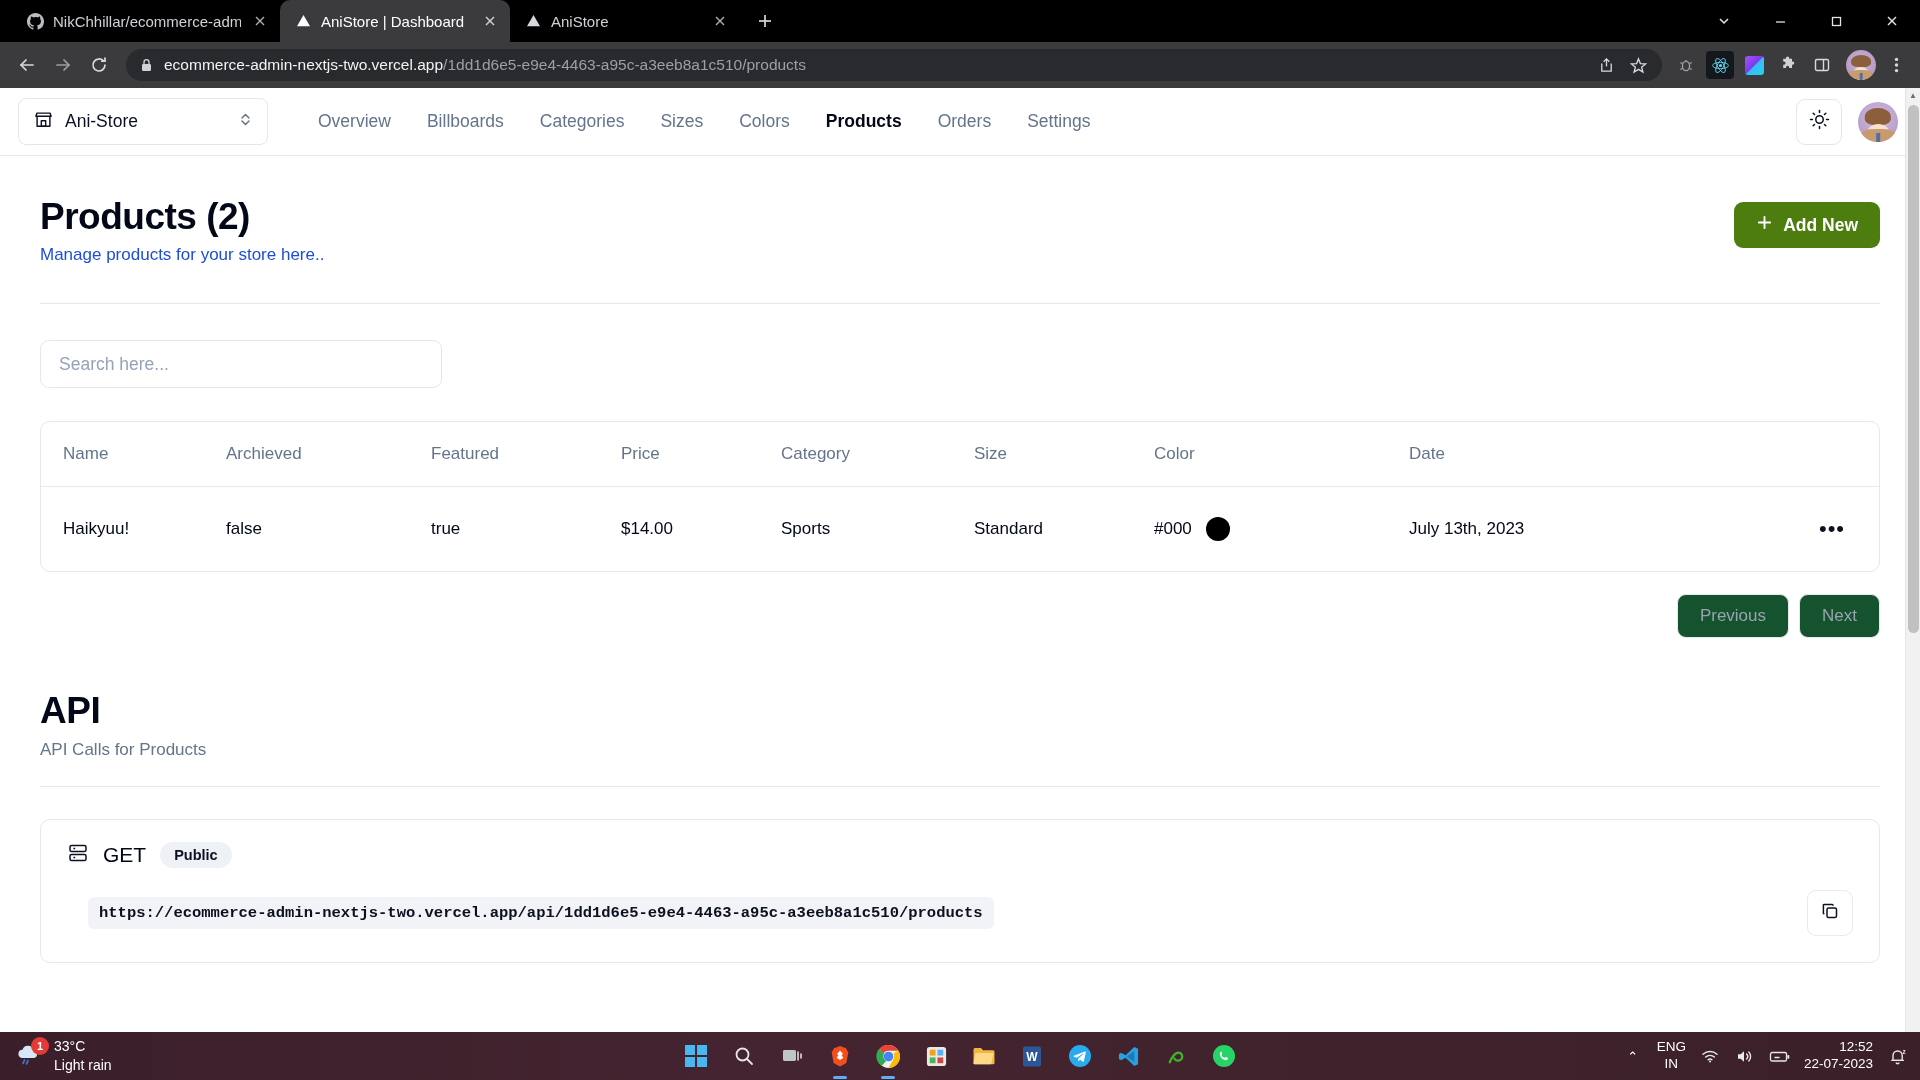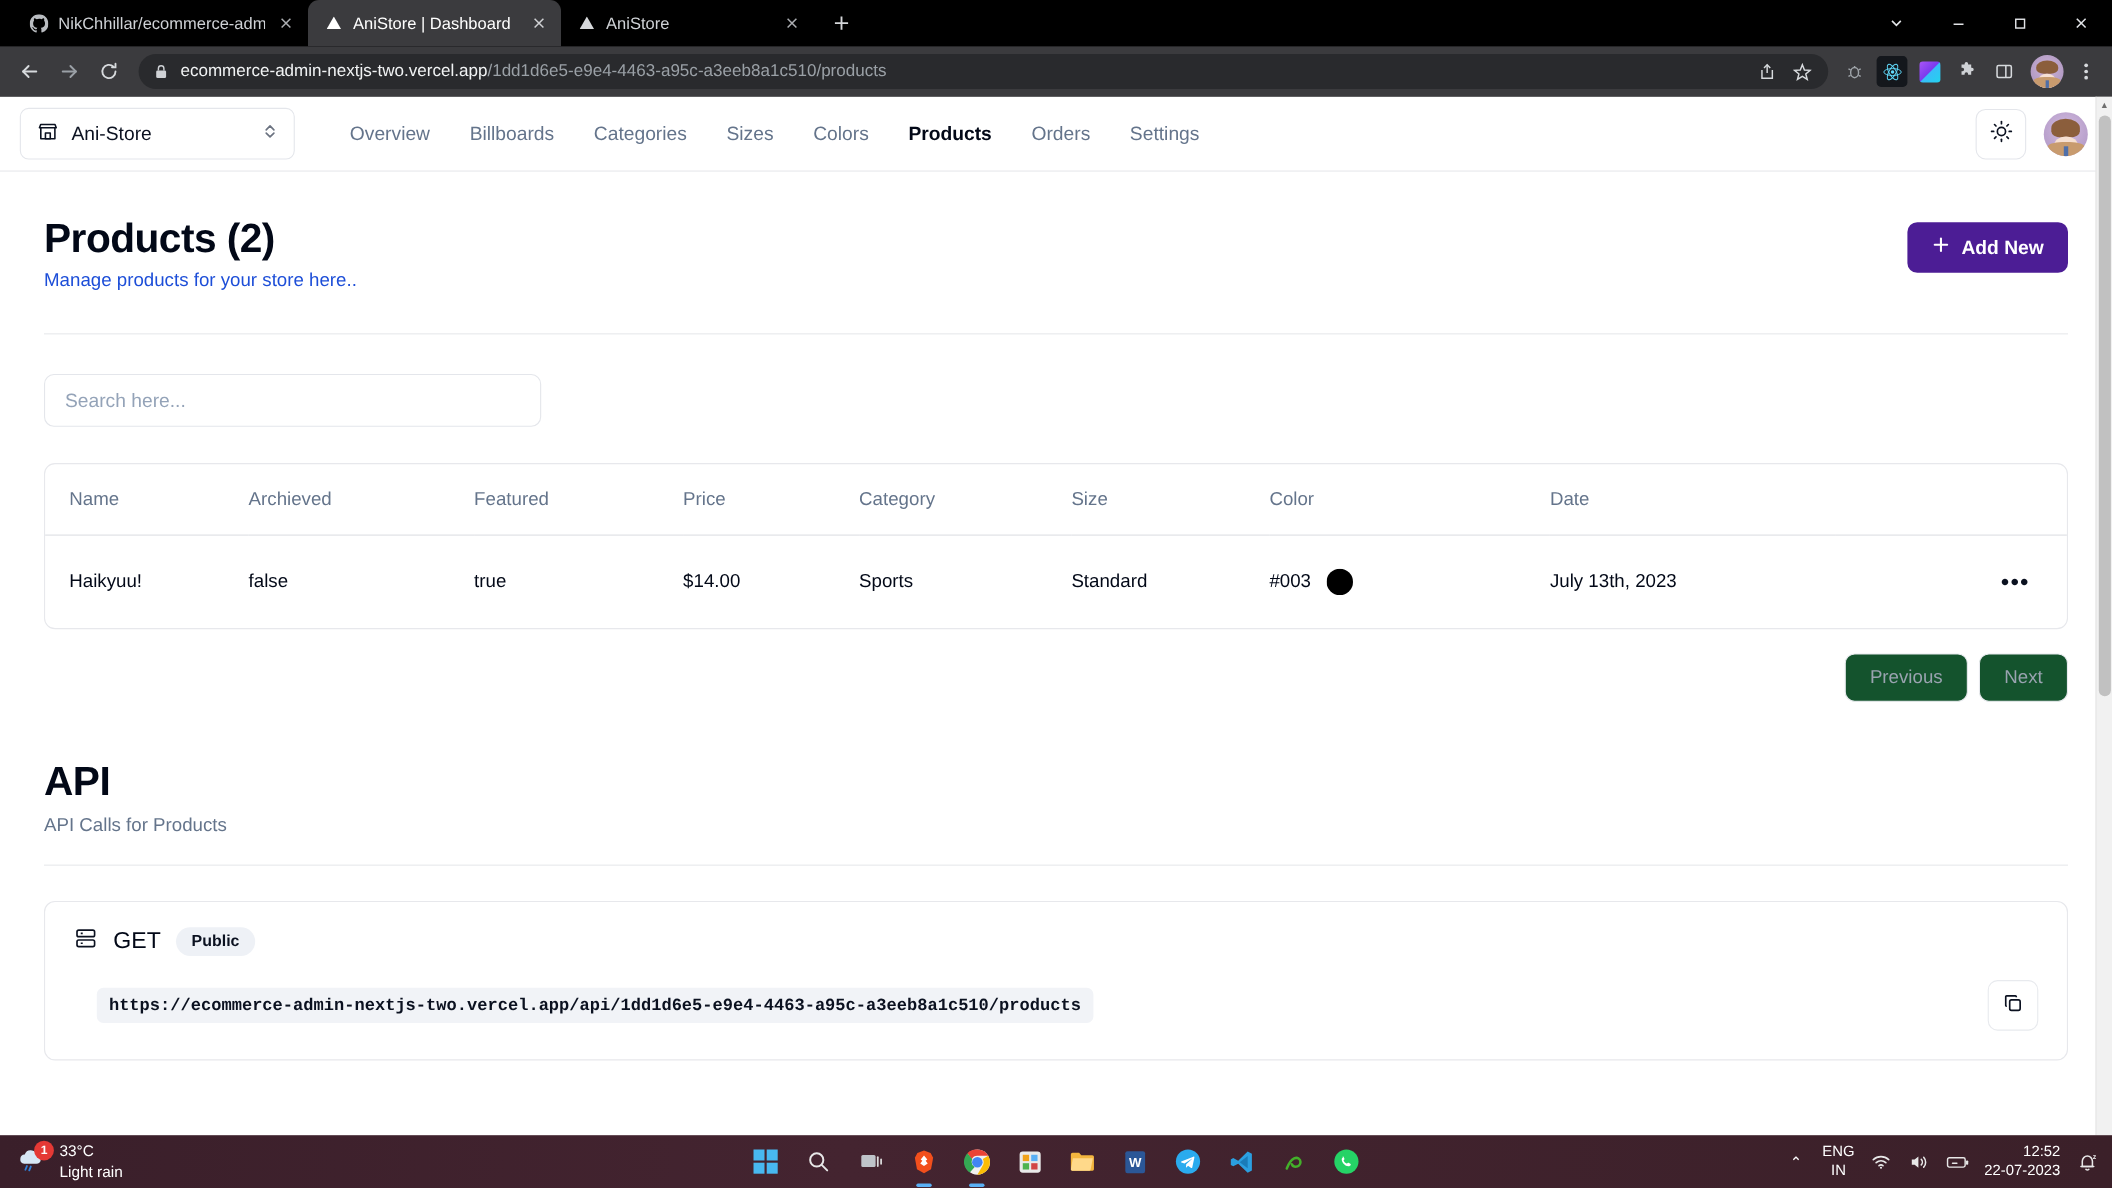--- a/index.html
+++ b/index.html
@@ -153,28 +153,28 @@
   .content { padding: 0 40px; }
   .page-head {
     display: flex; align-items: flex-start; padding-top: 40px;
   }
   .page-title {
     font-size: 37px; font-weight: 700; color: #020817; letter-spacing: -.5px;
     line-height: 1.12;
   }
   .page-sub { font-size: 17px; color: #1d4ed8; margin-top: 8px; }
   .btn-primary {
-    margin-left: auto; margin-top: 6px; height: 46px; background: #4c1d95;
+    margin-left: auto; margin-top: 6px; height: 46px; background: #4d7c0f;
     color: #ffffff; border-radius: 9px; display: flex; align-items: center;
     gap: 10px; padding: 0 22px; font-size: 17.5px; font-weight: 600;
   }
   .divider { height: 1px; background: #e7e8ec; margin-top: 38px; }
 
   .search-input {
-    margin-top: 36px; width: 452px; height: 48px; border: 1px solid #e4e6eb;
+    margin-top: 36px; width: 402px; height: 48px; border: 1px solid #e4e6eb;
     border-radius: 9px; display: flex; align-items: center; padding: 0 18px;
     font-size: 17.5px; color: #94a3b8; background: #fff;
   }
 
   .table-card {
     margin-top: 33px; border: 1px solid #e7e8ec; border-radius: 10px;
     overflow: hidden; background: #fff;
   }
   table.products { width: 100%; border-collapse: collapse; }
   table.products th {
@@ -557,21 +557,21 @@
         <tbody>
           <tr>
             <td class="col-name">Haikyuu!</td>
             <td class="col-arch">false</td>
             <td class="col-feat">true</td>
             <td class="col-price">$14.00</td>
             <td class="col-cat">Sports</td>
             <td class="col-size">Standard</td>
             <td class="col-color">
               <span class="color-cell">
-                <span>#003</span>
+                <span>#000</span>
                 <span class="swatch" style="background:#000000;"></span>
               </span>
             </td>
             <td class="col-date">July 13th, 2023</td>
             <td class="col-act">
               <span class="dots-btn">•••</span>
             </td>
           </tr>
         </tbody>
       </table>

